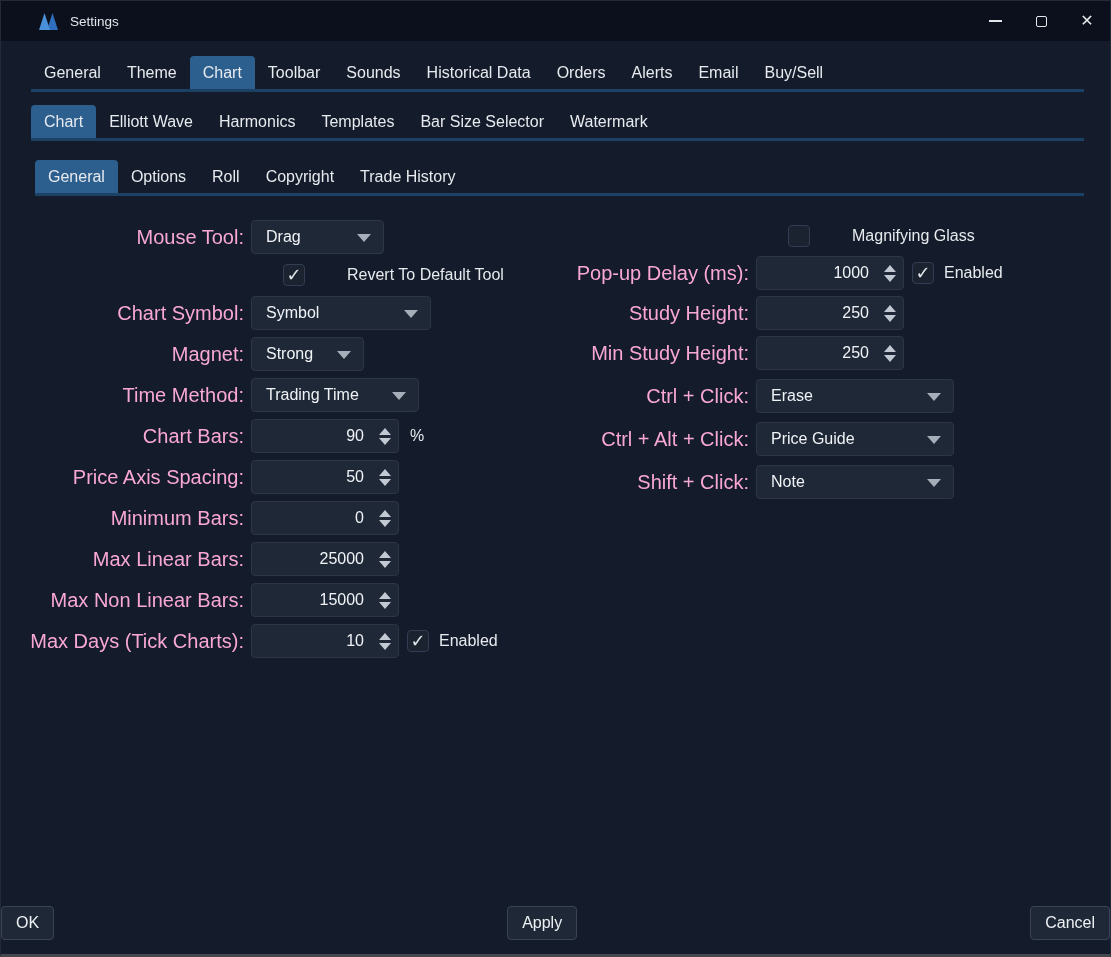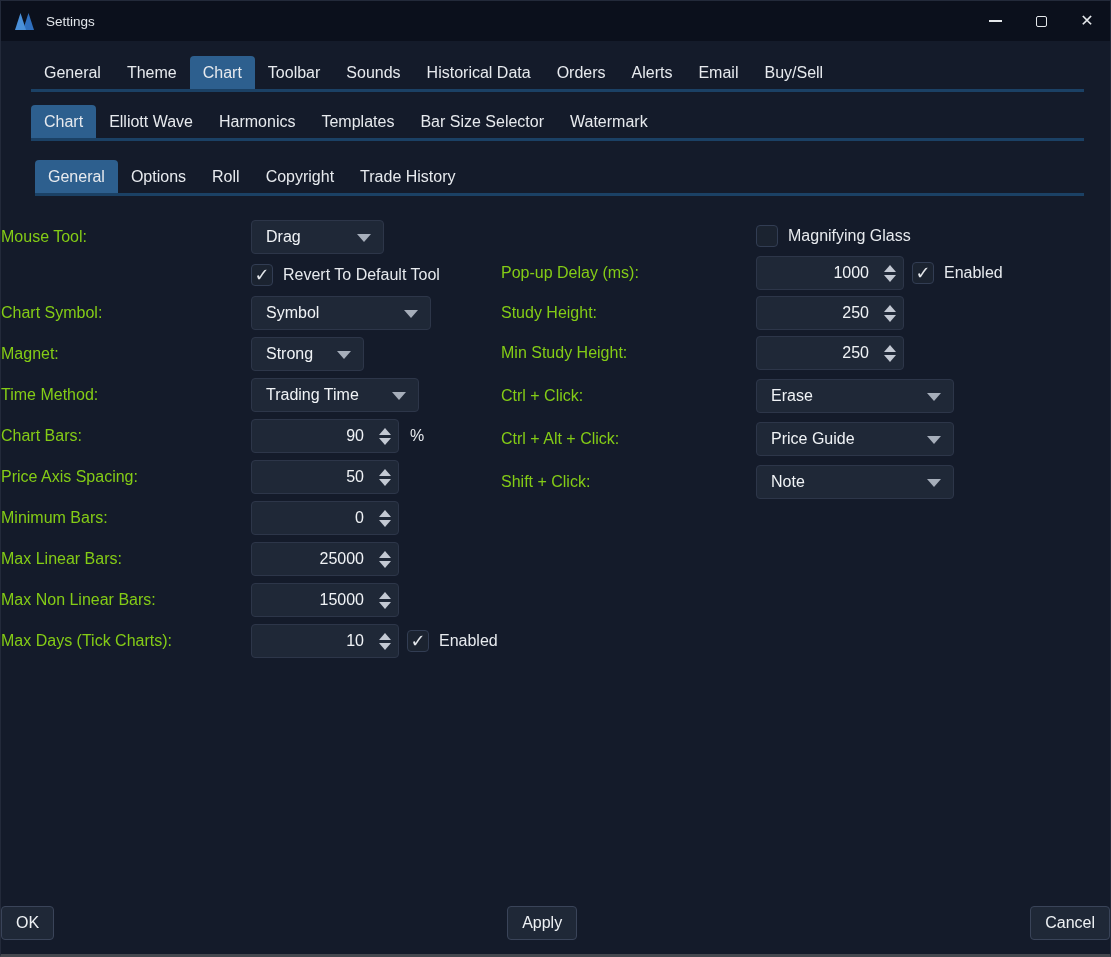--- a/index.html
+++ b/index.html
@@ -4,44 +4,44 @@
 <style>
   * { margin:0; padding:0; box-sizing:border-box; }
   html,body { background:#05070c; }
   .window {
     position:relative; width:1111px; height:957px;
     background:#141b2a; overflow:hidden;
     font-family:"Liberation Sans", sans-serif; color:#e9ecf0;
     border:1px solid #232a3a; border-bottom:3px solid #45484f;
   }
   
-  .titlebar { height:40px; background:#0b101c; display:flex; align-items:center; }
+  .titlebar { height:40px; background:#0b101c; display:flex; align-items:center;padding-left:24px; }
   .logo { margin-left:13px; display:flex; align-items:center; }
   .title-text { margin-left:10px; font-size:13.5px; color:#e2e6ea; }
   .win-controls { margin-left:auto; display:flex; height:100%; }
   .win-btn { width:46px; height:100%; display:flex; align-items:center; justify-content:center; color:#e4e7ea; }
   .win-btn .bar { width:13px; height:2px; background:#e4e7ea; }
   .win-btn .box { width:11px; height:11px; border:1.6px solid #e4e7ea; border-radius:2px; }
   .win-btn .x { font-size:16px; line-height:1; }
   
   .tabrow { display:flex; border-bottom:3px solid #1b4165; margin:0 26px 0 30px; }
   .tabrow.r1 { margin-top:15px; }
   .tabrow.r2 { margin-top:13px; }
   .tabrow.r3 { margin-top:19px; margin-left:34px; }
   .tab { padding:0 13px; height:33px; line-height:33px; font-size:16px; color:#e7eaee;
          border-radius:4px 4px 0 0; white-space:nowrap; }
   .tab.sel { background:#2d5f8e; }
   
   .col { position:absolute; display:flex; flex-direction:column; }
   .col-left  { left:0px;   top:219px; gap:7px; }
   .col-right { left:500px; top:221px; gap:6px; }
   .row { display:flex; align-items:center; height:34px; }
-  .row.cbrow { height:28px; }
+  .row.cbrow { height:28px;gap:32px; }
   .mt3 { margin-top:3px; }
-  .lbl { font-size:16px; color:#84cc16; flex:none; white-space:nowrap; }
+  .lbl { font-size:20px; color:#f9a8d4; text-align:right; flex:none; white-space:nowrap; }
   .col-left  .lbl { width:243px; margin-right:7px; }
   .col-right .lbl { width:248px; margin-right:7px; }
   .select { position:relative; height:34px; background:#1f2837; border:1px solid #2d3649;
             border-radius:4px; display:flex; align-items:center;
             padding:0 28px 0 14px; font-size:16px; color:#f0f3f6; }
   .caret { position:absolute; right:12px; top:13px; width:0; height:0;
            border-left:7px solid transparent; border-right:7px solid transparent;
            border-top:8px solid #a6aeba; }
   .spin { position:relative; width:148px; height:34px; background:#1f2837;
           border:1px solid #2d3649; border-radius:4px; flex:none; }

